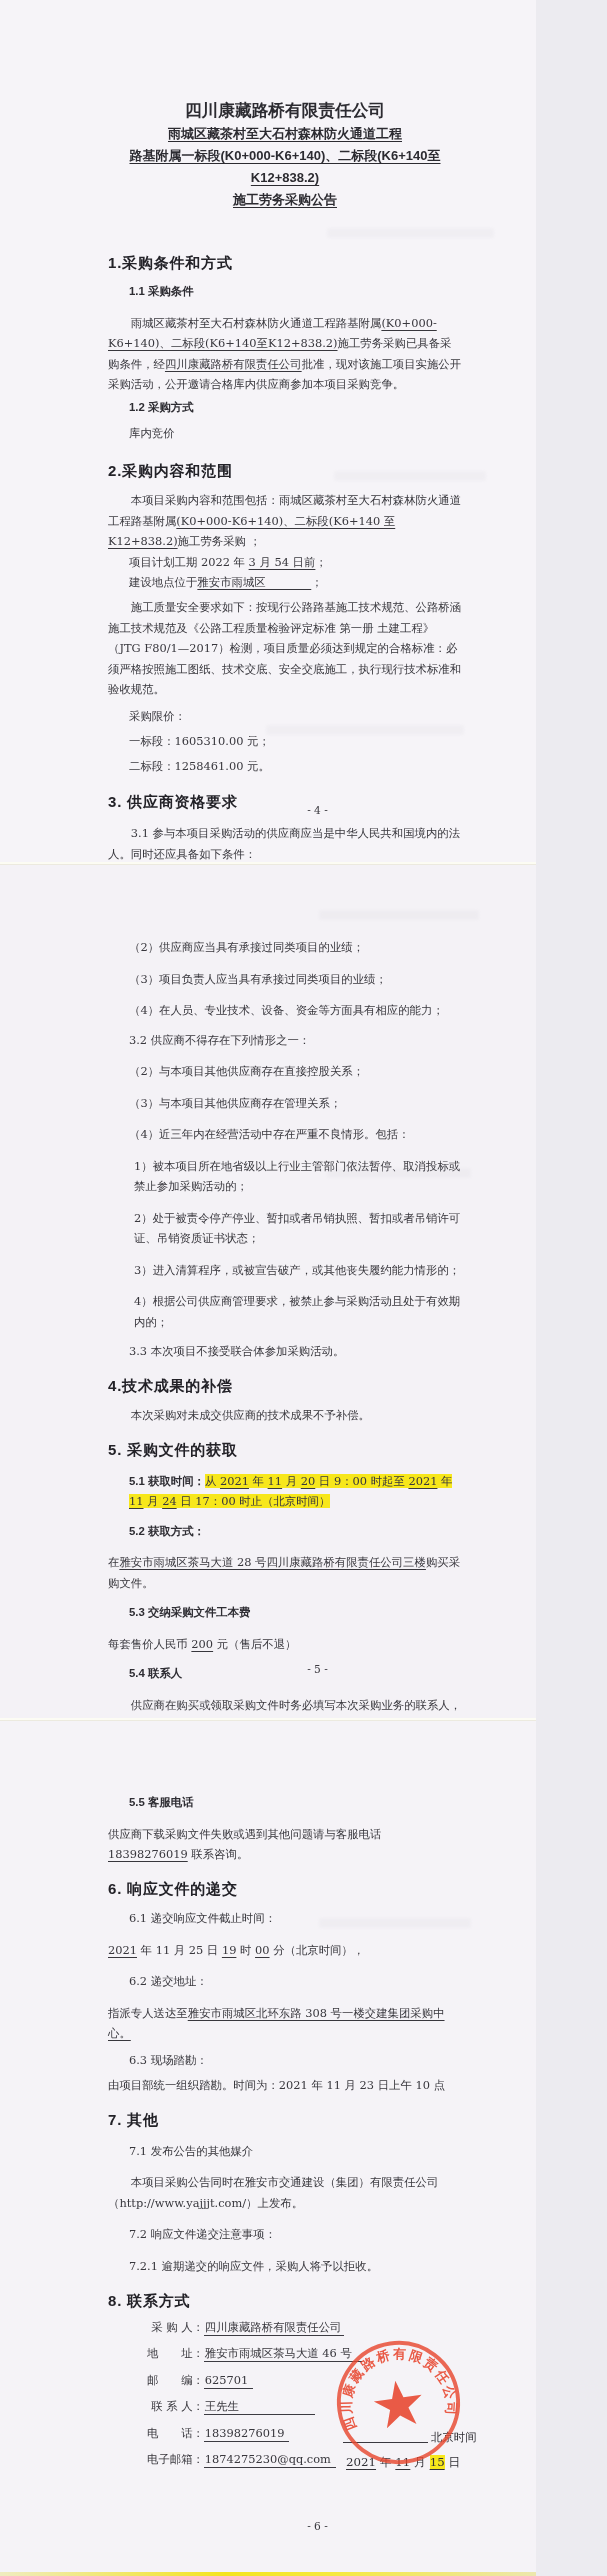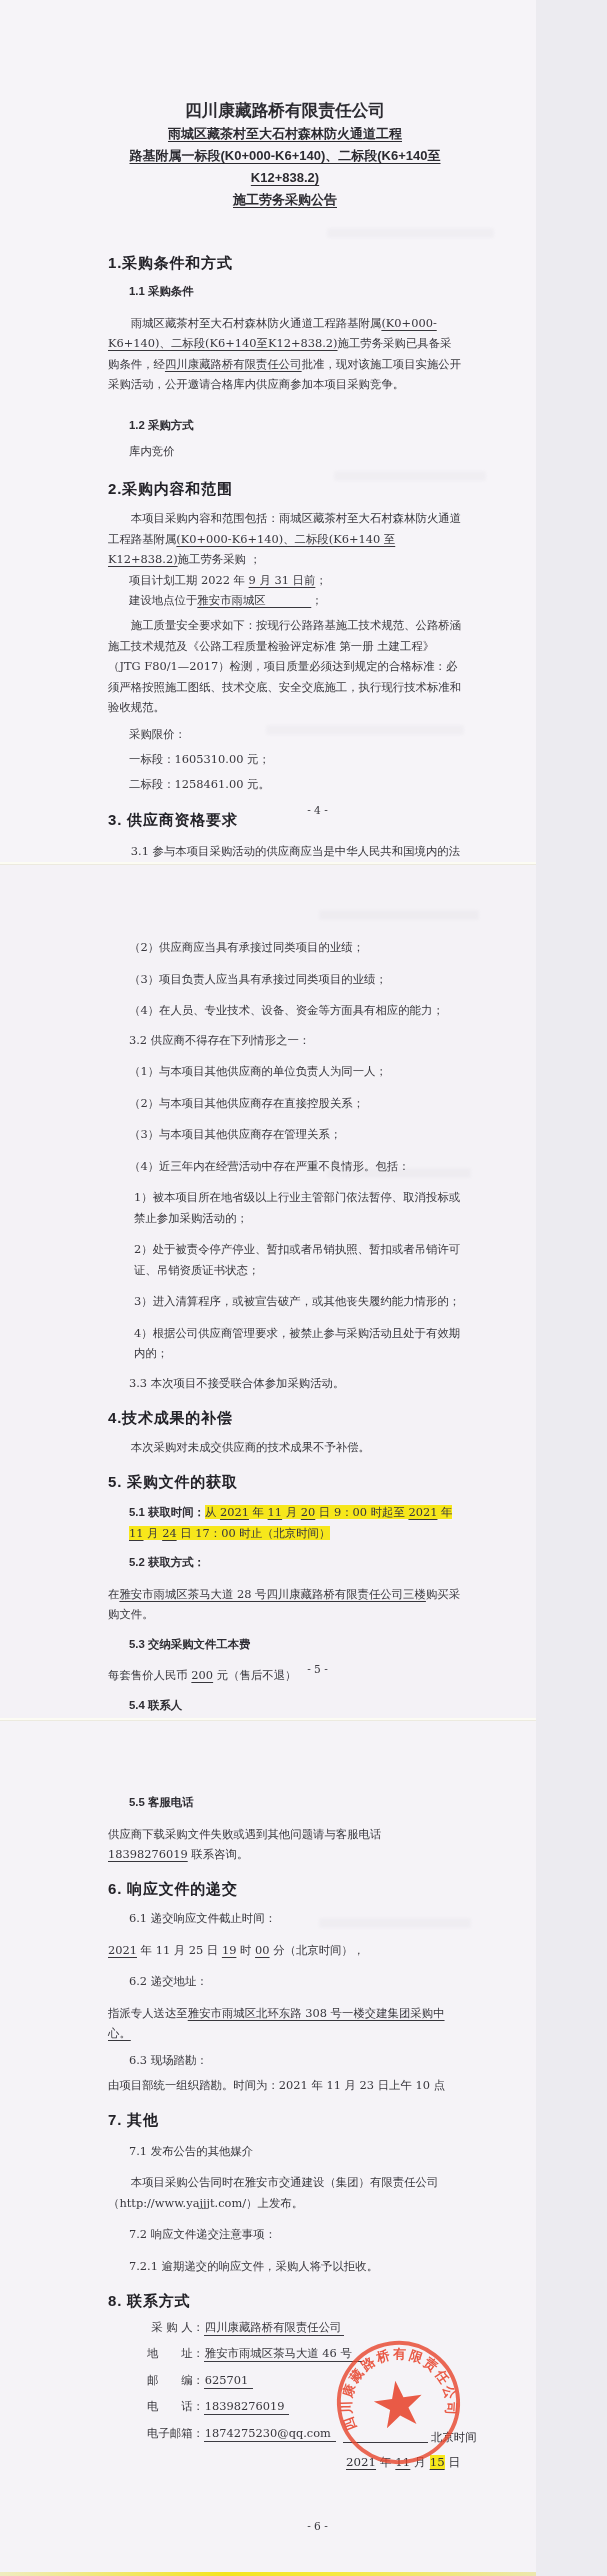--- a/index.html
+++ b/index.html
@@ -33,21 +33,21 @@
            line-height: 21px; color: #232228; letter-spacing: 0.8px; }
   .ln  { font-size: 11.4px; line-height: 20.5px; }
   .para{ text-indent: 2em; }
   .ind1{ margin-left: 21px; }
   .ind2{ margin-left: 26px; }
   .subh{ font-family: "Liberation Sans", sans-serif; font-weight: 700; font-size: 11.4px; color: #2e2d33; }
   .u   { text-decoration: underline; text-underline-offset: 3px; }
   .hl  { background: #f7e71b; }
   .dhl { background: #f7e71b; }
 
-  .m26{margin-top:8px}.m24{margin-top:20px}.m22{margin-top:16.7px}.m20{margin-top:15px}
+  .m26{margin-top:8px}.m24{margin-top:2px}.m22{margin-top:16.7px}.m20{margin-top:15px}
   .m18{margin-top:13.7px}.m14{margin-top:10.6px}.m12{margin-top:9px}
   .m10{margin-top:11px}.m8{margin-top:6px}.m6{margin-top:4.6px}.m54{margin-top:41px}
 
   .pgnum { position: absolute; left: 99px; right: 0; text-align: center;
            font-size: 10.6px; color: #3a393f; }
   #p1 .pgnum { bottom: 46px; } #p2 .pgnum { bottom: 43px; } #p3 .pgnum { bottom: 44px; }
 
   .crow { font-size: 11.4px; line-height: 20.5px; margin: 6px 0 0 6px; }
   .clabel { display: inline-block; width: 90px; text-align: right; }
   .cval { border-bottom: 0.8px solid #3c3b42; padding: 0 2.3px 0.8px 0.8px; }
@@ -77,21 +77,21 @@
     <div class="sub">施工劳务采购公告</div>
 
     <div class="sec-h m54">1.采购条件和方式</div>
     <div class="ln subh m26 ind1">1.1 采购条件</div>
     <p class="ln para m10"><span>雨城区藏茶村至大石村森林防火通道工程路基附属</span><span class="u">(K0+000-K6+140)、二标段(K6+140至K12+838.2)</span><span>施工劳务采购已具备采购条件，经</span><span class="u">四川康藏路桥有限责任公司</span><span>批准，现对该施工项目实施公开采购活动，公开邀请合格库内供应商参加本项目采购竞争。</span></p>
     <div class="ln subh m24 ind1">1.2 采购方式</div>
     <div class="ln m8 ind1">库内竞价</div>
 
     <div class="sec-h m22">2.采购内容和范围</div>
     <p class="ln para m12"><span>本项目采购内容和范围包括：雨城区藏茶村至大石村森林防火通道工程路基附属</span><span class="u">(K0+000-K6+140)、二标段(K6+140 至 K12+838.2)</span><span>施工劳务采购 ；</span></p>
-    <p class="ln m2 ind1"><span>项目计划工期 2022 年 </span><span class="u">9 月 31 日前</span><span>；</span></p>
+    <p class="ln m2 ind1"><span>项目计划工期 2022 年 </span><span class="u">3 月 54 日前</span><span>；</span></p>
     <p class="ln m2 ind1"><span>建设地点位于</span><span class="u">雅安市雨城区　　　　</span><span>；</span></p>
     <p class="ln para m6">施工质量安全要求如下：按现行公路路基施工技术规范、公路桥涵施工技术规范及《公路工程质量检验评定标准 第一册 土建工程》（JTG F80/1—2017）检测，项目质量必须达到规定的合格标准：必须严格按照施工图纸、技术交底、安全交底施工，执行现行技术标准和验收规范。</p>
     <div class="ln m8 ind1">采购限价：</div>
     <div class="ln m6 ind1">一标段：1605310.00 元；</div>
     <div class="ln m6 ind1">二标段：1258461.00 元。</div>
 
     <div class="sec-h m20">3. 供应商资格要求</div>
     <p class="ln para m14">3.1 参与本项目采购活动的供应商应当是中华人民共和国境内的法人。同时还应具备如下条件：</p>
     <div class="ln m10 ind1">（1）供应商应当具备建筑业企业资质证书，营业执照等；</div>
   </div>
@@ -100,21 +100,20 @@
   <div class="ghost" style="left:266px;top:725px;width:198px;"></div>
   <div class="pgnum">- 4 -</div>
 </div>
 
 <div class="page" id="p2">
   <div class="inner">
     <div class="ln ind1">（2）供应商应当具有承接过同类项目的业绩；</div>
     <div class="ln m10 ind1">（3）项目负责人应当具有承接过同类项目的业绩；</div>
     <div class="ln m10 ind1">（4）在人员、专业技术、设备、资金等方面具有相应的能力；</div>
     <div class="ln m12 ind1">3.2 供应商不得存在下列情形之一：</div>
-    <div class="ln m10 ind1">（1）与本项目其他供应商的单位负责人为同一人；</div>
     <div class="ln m10 ind1">（2）与本项目其他供应商存在直接控股关系；</div>
     <div class="ln m10 ind1">（3）与本项目其他供应商存在管理关系；</div>
     <div class="ln m10 ind1">（4）近三年内在经营活动中存在严重不良情形。包括：</div>
     <div class="ln m10 ind2">1）被本项目所在地省级以上行业主管部门依法暂停、取消投标或禁止参加采购活动的；</div>
     <div class="ln m10 ind2">2）处于被责令停产停业、暂扣或者吊销执照、暂扣或者吊销许可证、吊销资质证书状态；</div>
     <div class="ln m10 ind2">3）进入清算程序，或被宣告破产，或其他丧失履约能力情形的；</div>
     <div class="ln m10 ind2">4）根据公司供应商管理要求，被禁止参与采购活动且处于有效期内的；</div>
     <div class="ln m12 ind1">3.3 本次项目不接受联合体参加采购活动。</div>
 
     <div class="sec-h m18">4.技术成果的补偿</div>
@@ -150,20 +149,21 @@
     <div class="sec-h m18">7. 其他</div>
     <div class="ln m14 ind1">7.1 发布公告的其他媒介</div>
     <p class="ln para m10">本项目采购公告同时在雅安市交通建设（集团）有限责任公司（http://www.yajjjt.com/）上发布。</p>
     <div class="ln m10 ind1">7.2 响应文件递交注意事项：</div>
     <div class="ln m10 ind1">7.2.1 逾期递交的响应文件，采购人将予以拒收。</div>
 
     <div class="sec-h m18">8. 联系方式</div>
     <div class="crow m8"><span class="clabel">采 购 人：</span><span class="cval">四川康藏路桥有限责任公司</span></div>
     <div class="crow"><span class="clabel">地　　址：</span><span class="cval pad-14">雅安市雨城区茶马大道 46 号</span></div>
     <div class="crow"><span class="clabel">邮　　编：</span><span class="cval pad-6">625701</span></div>
+    <div class="crow"><span class="clabel">联 系 人：</span><span class="cval pad-100">王先生</span></div>
     <div class="crow"><span class="clabel">电　　话：</span><span class="cval pad-6">18398276019</span></div>
     <div class="crow"><span class="clabel">电子邮箱：</span><span class="cval pad-6">1874275230@qq.com</span></div>
   </div>
 
   <div class="stamp-box">
     <svg viewBox="0 0 200 200" width="131" height="131">
       <circle cx="100" cy="100" r="91" fill="none" stroke="#e8462e" stroke-width="6" opacity="0.92"></circle>
       <defs>
         <path id="arcp" d="M 32,132 A 73,73 0 1 1 168,132" fill="none"></path>
       </defs>

